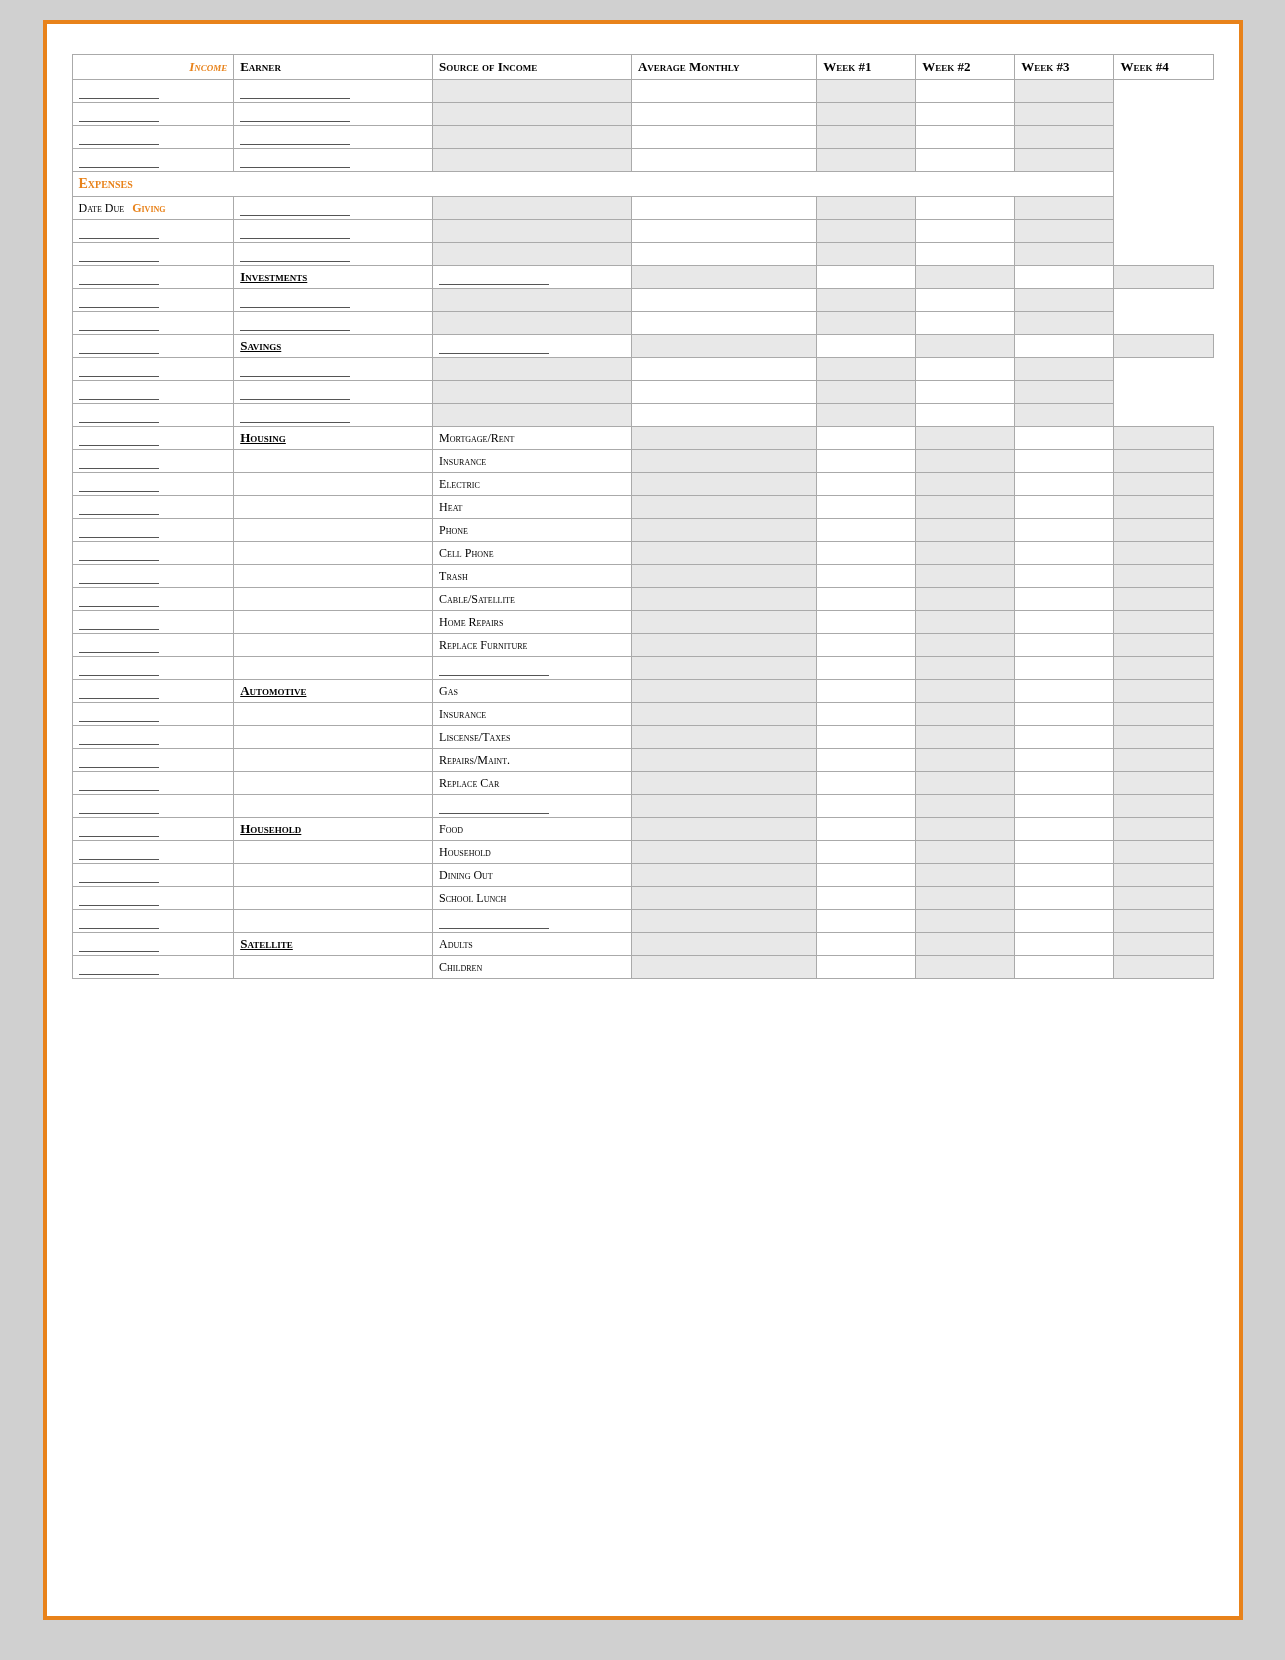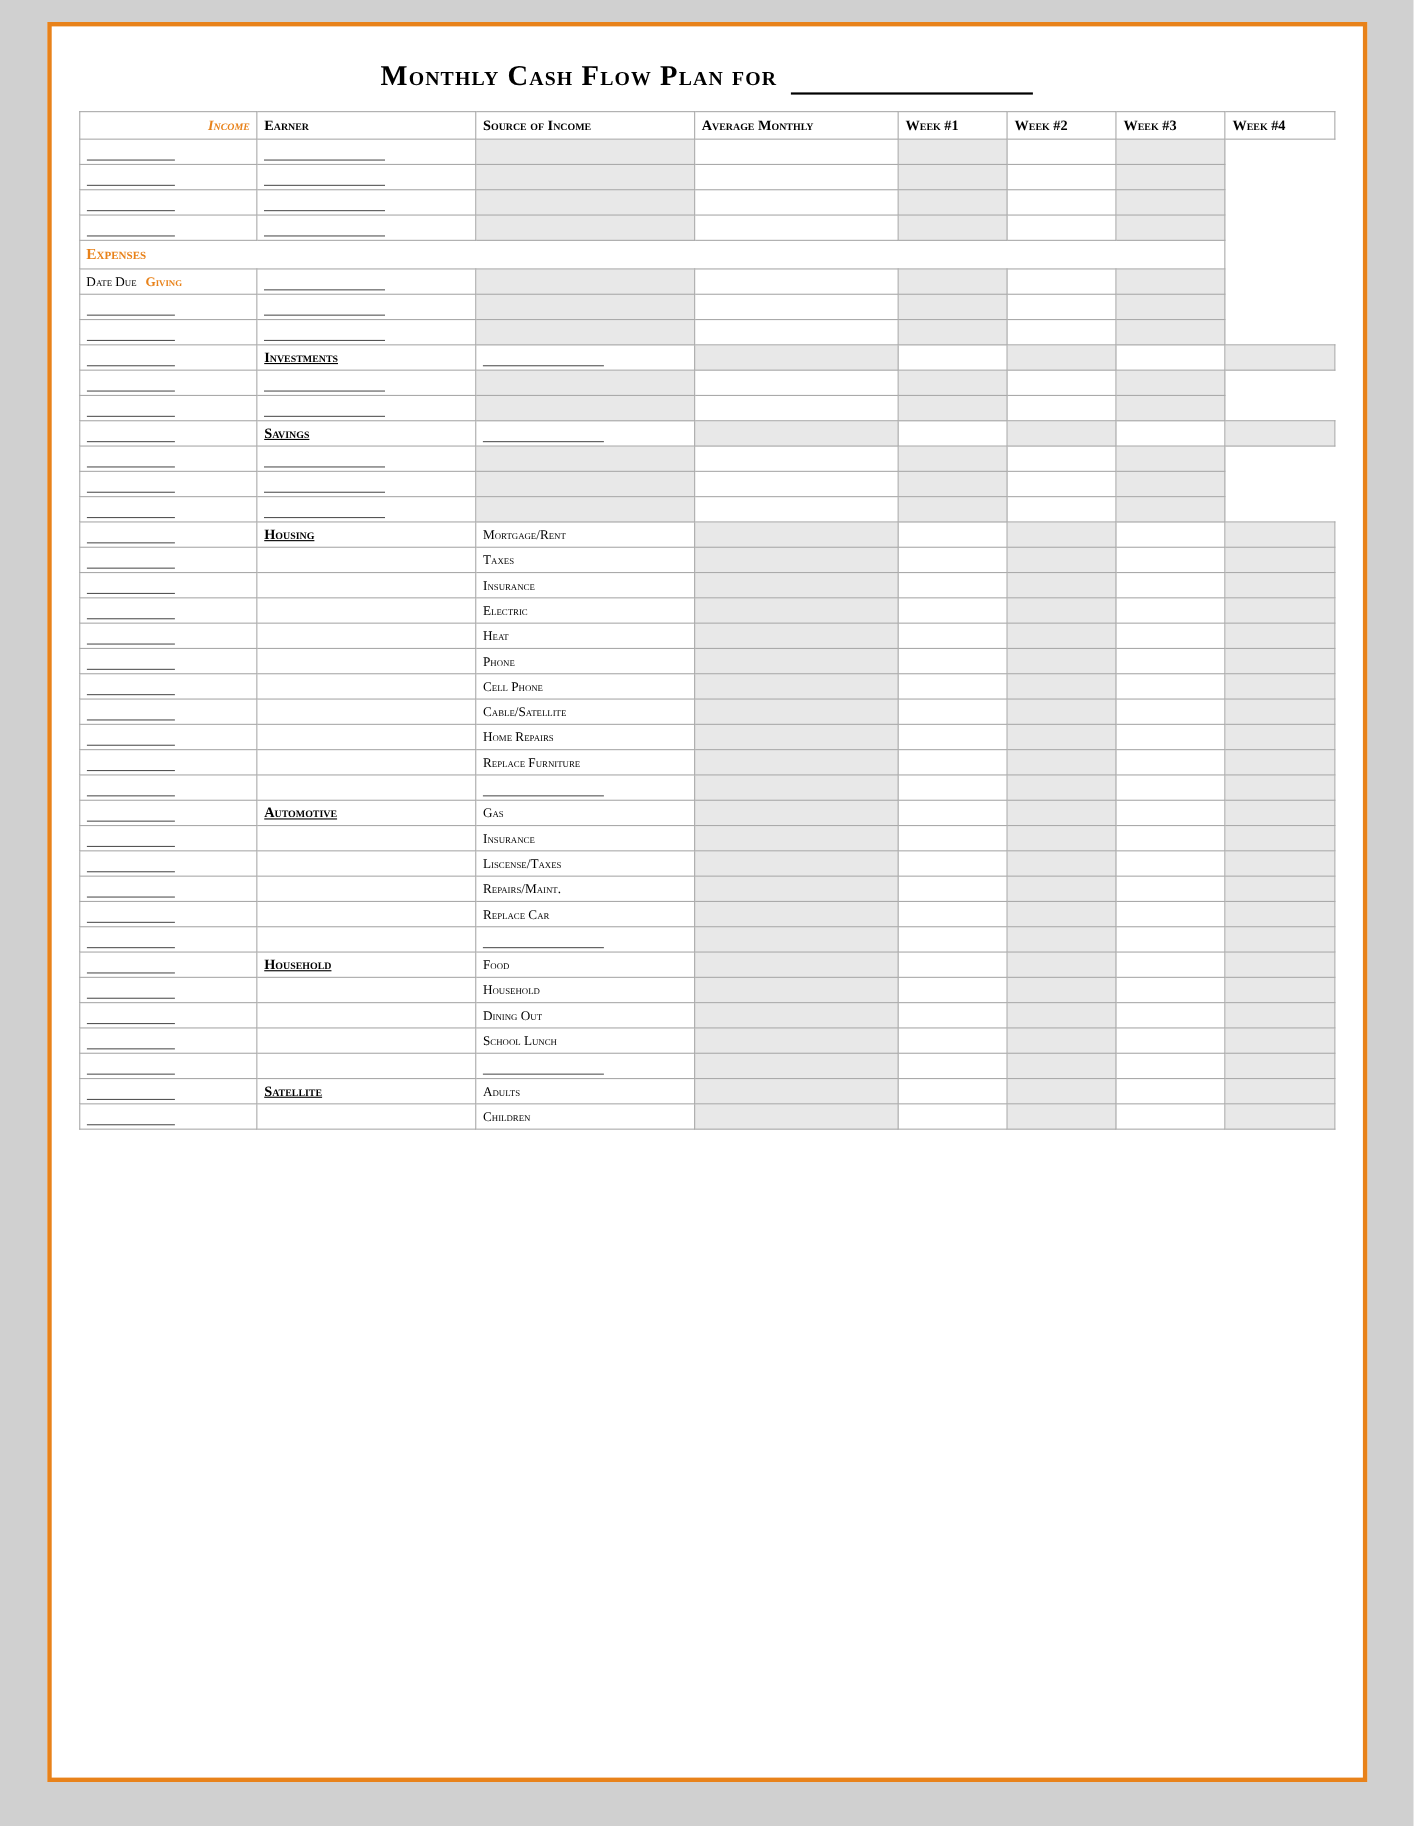--- a/index.html
+++ b/index.html
@@ -87,24 +87,20 @@
       padding-top: 3px;
     }
     .empty-row td {
       height: 20px;
     }
   </style>
 </head>
 <body>
 
 <div class="page-wrapper">
-  <div class="main-title">
-    <span>Monthly Cash Flow Plan for</span>
-    <span class="title-underline">&nbsp;</span>
-  </div>
 
   <table class="main-table">
 
     <thead>
       <tr class="header-row">
         <th class="income-col">Income</th>
         <th class="earner-col">Earner</th>
         <th>Source of Income</th>
         <th class="shaded">Average Monthly</th>
         <th>Week #1</th>
@@ -321,32 +317,20 @@
         <td></td>
         <td class="shaded"></td>
         <td></td>
         <td class="shaded"></td>
       </tr>
       <tr>
         <td>
             <div style="border-bottom:1px solid #555;width:80px;height:16px;"></div>
           </td>
         <td></td>
-        <td class="source-item">Taxes</td>
-        <td class="shaded"></td>
-        <td></td>
-        <td class="shaded"></td>
-        <td></td>
-        <td class="shaded"></td>
-      </tr>
-      <tr>
-        <td>
-            <div style="border-bottom:1px solid #555;width:80px;height:16px;"></div>
-          </td>
-        <td></td>
         <td class="source-item">Insurance</td>
         <td class="shaded"></td>
         <td></td>
         <td class="shaded"></td>
         <td></td>
         <td class="shaded"></td>
       </tr>
       <tr>
         <td>
             <div style="border-bottom:1px solid #555;width:80px;height:16px;"></div>
@@ -382,20 +366,32 @@
         <td class="shaded"></td>
         <td></td>
         <td class="shaded"></td>
       </tr>
       <tr>
         <td>
             <div style="border-bottom:1px solid #555;width:80px;height:16px;"></div>
           </td>
         <td></td>
         <td class="source-item">Cell Phone</td>
+        <td class="shaded"></td>
+        <td></td>
+        <td class="shaded"></td>
+        <td></td>
+        <td class="shaded"></td>
+      </tr>
+      <tr>
+        <td>
+            <div style="border-bottom:1px solid #555;width:80px;height:16px;"></div>
+          </td>
+        <td></td>
+        <td class="source-item">Trash</td>
         <td class="shaded"></td>
         <td></td>
         <td class="shaded"></td>
         <td></td>
         <td class="shaded"></td>
       </tr>
       <tr>
         <td>
             <div style="border-bottom:1px solid #555;width:80px;height:16px;"></div>
           </td>

